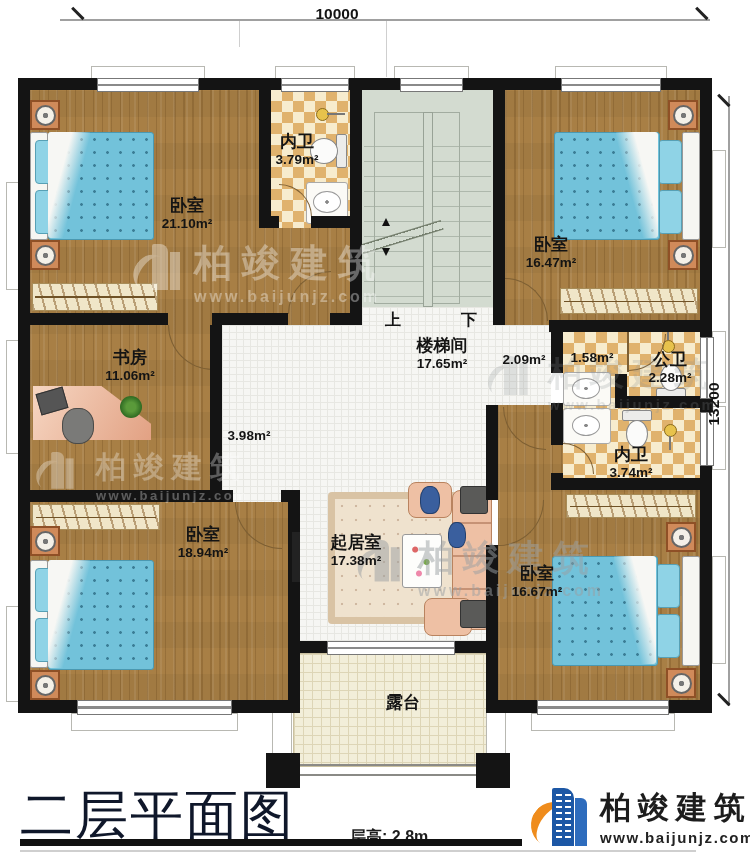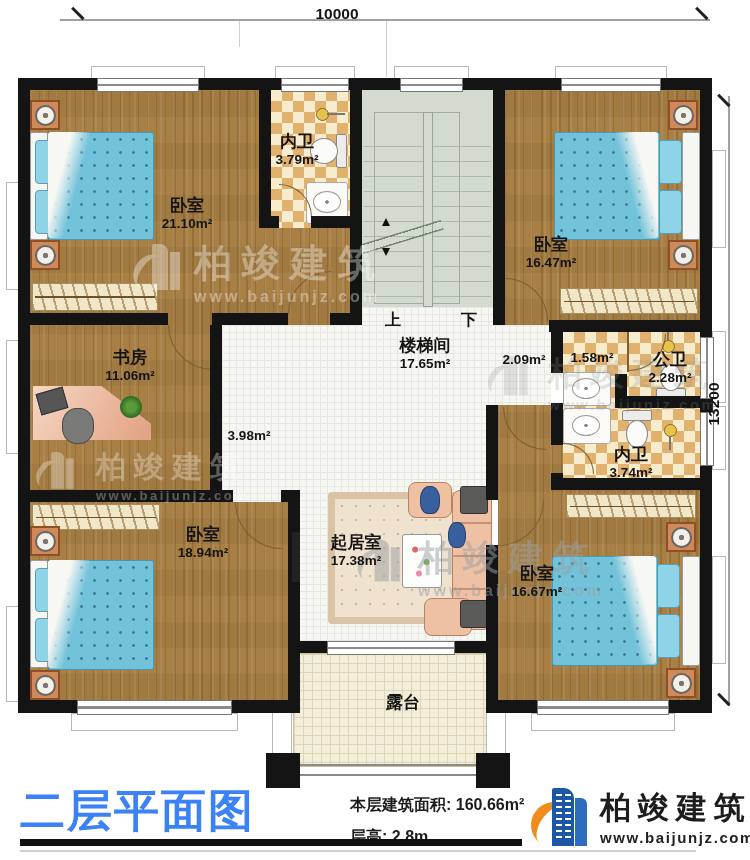--- a/index.html
+++ b/index.html
@@ -90,21 +90,21 @@
   .g-t2{position:absolute;left:32px;top:8px;width:10px;height:38px;background:currentColor;}
   .g-sw{position:absolute;left:-4px;top:10px;width:34px;height:38px;border-left:7px solid currentColor;border-radius:50%;transform:rotate(36deg);box-sizing:border-box;}
   .wm-name{font-weight:bold;line-height:1;}
   .wm-url{font-weight:bold;margin-top:6px;}
   
   .dline{background:#a0a0a0;z-index:7;}
   .tick{width:16px;height:2.5px;background:#222;transform:rotate(45deg);z-index:7;}
   .ext{background:#cfcfcf;z-index:6;}
   .dimtxt{font-size:15.5px;font-weight:bold;color:#141414;text-align:center;z-index:7;}
   
-  .t-plan{font-size:45px;font-weight:700;color:#3b82f6;letter-spacing:2px;line-height:1;z-index:9;}
+  .t-plan{font-size:53px;font-weight:400;color:#0f172a;letter-spacing:2px;line-height:1;z-index:9;}
   .t-scale{font-size:36px;font-weight:500;color:#161616;line-height:1;z-index:9;}
   .t-small{font-size:16px;font-weight:bold;color:#1c1c1c;line-height:1;z-index:9;white-space:nowrap;}
   .uthick{background:#111;z-index:9;}
   .uthin{background:#cfcfcf;z-index:9;}
   .brand-name{font-size:31px;font-weight:bold;color:#1c1c1c;letter-spacing:7px;line-height:1;z-index:9;white-space:nowrap;}
   .brand-url{font-size:15px;font-weight:bold;color:#222;letter-spacing:1.6px;line-height:1;z-index:9;white-space:nowrap;}
   .lg-sw{position:absolute;left:-3px;top:16px;width:46px;height:46px;border-left:10px solid #ef8c1c;border-radius:50%;transform:rotate(38deg);box-sizing:border-box;}
   .lg-t1{position:absolute;left:18px;top:2px;width:22px;height:58px;background:#1c57a5;border-radius:2px 10px 0 0;}
   .lg-t2{position:absolute;left:41px;top:12px;width:12px;height:48px;background:#2e6cbd;border-radius:0 6px 0 0;}
   .lg-w{position:absolute;width:6px;background:repeating-linear-gradient(180deg,#fff 0 2px,transparent 2px 6px);}
@@ -318,21 +318,21 @@
   <div class="abs person" style="left:448px;top:522px;width:16px;height:24px"></div>
 
   <div class="rlabel" style="left:187px;top:197px">
     <div class="rname">卧室</div>
     <div class="rarea">21.10m²</div>
   </div>
   <div class="rlabel" style="left:297px;top:133px">
     <div class="rname">内卫</div>
     <div class="rarea">3.79m²</div>
   </div>
-  <div class="rlabel" style="left:425px;top:337px">
+  <div class="rlabel" style="left:442px;top:337px">
     <div class="rname">楼梯间</div>
     <div class="rarea">17.65m²</div>
   </div>
   <div class="updown" style="left:393px;top:310px">上</div>
   <div class="updown" style="left:469px;top:310px">下</div>
   <div class="rlabel" style="left:551px;top:236px">
     <div class="rname">卧室</div>
     <div class="rarea">16.47m²</div>
   </div>
   <div class="rlabel" style="left:130px;top:349px">
@@ -405,24 +405,20 @@
         <i class="g-t1"></i>
         <i class="g-t2"></i>
       </div>
     <div>
       <div class="wm-name" style="font-size:34px;letter-spacing:8px">柏竣建筑</div>
       <div class="wm-url" style="font-size:15px;letter-spacing:2.5px">www.baijunjz.com</div>
     </div>
   </div>
 
   <div class="abs t-plan" style="left:20px;top:788px">二层平面图</div>
-  <div class="abs t-small" style="left:350px;top:797px">
-    <span>本层建筑面积:</span>
-    <span>160.66m²</span>
-  </div>
   <div class="abs t-small" style="left:350px;top:829px">
     <span>层高:</span>
     <span>2.8m</span>
   </div>
   <div class="abs uthick" style="left:20px;top:839px;width:502px;height:7px"></div>
   <div class="abs uthin" style="left:20px;top:850px;width:676px;height:2px"></div>
 
   <div class="abs" style="left:534px;top:786px;width:58px;height:66px;z-index:9">
     <div class="lg-sw"></div>
     <div class="lg-t1"></div>

